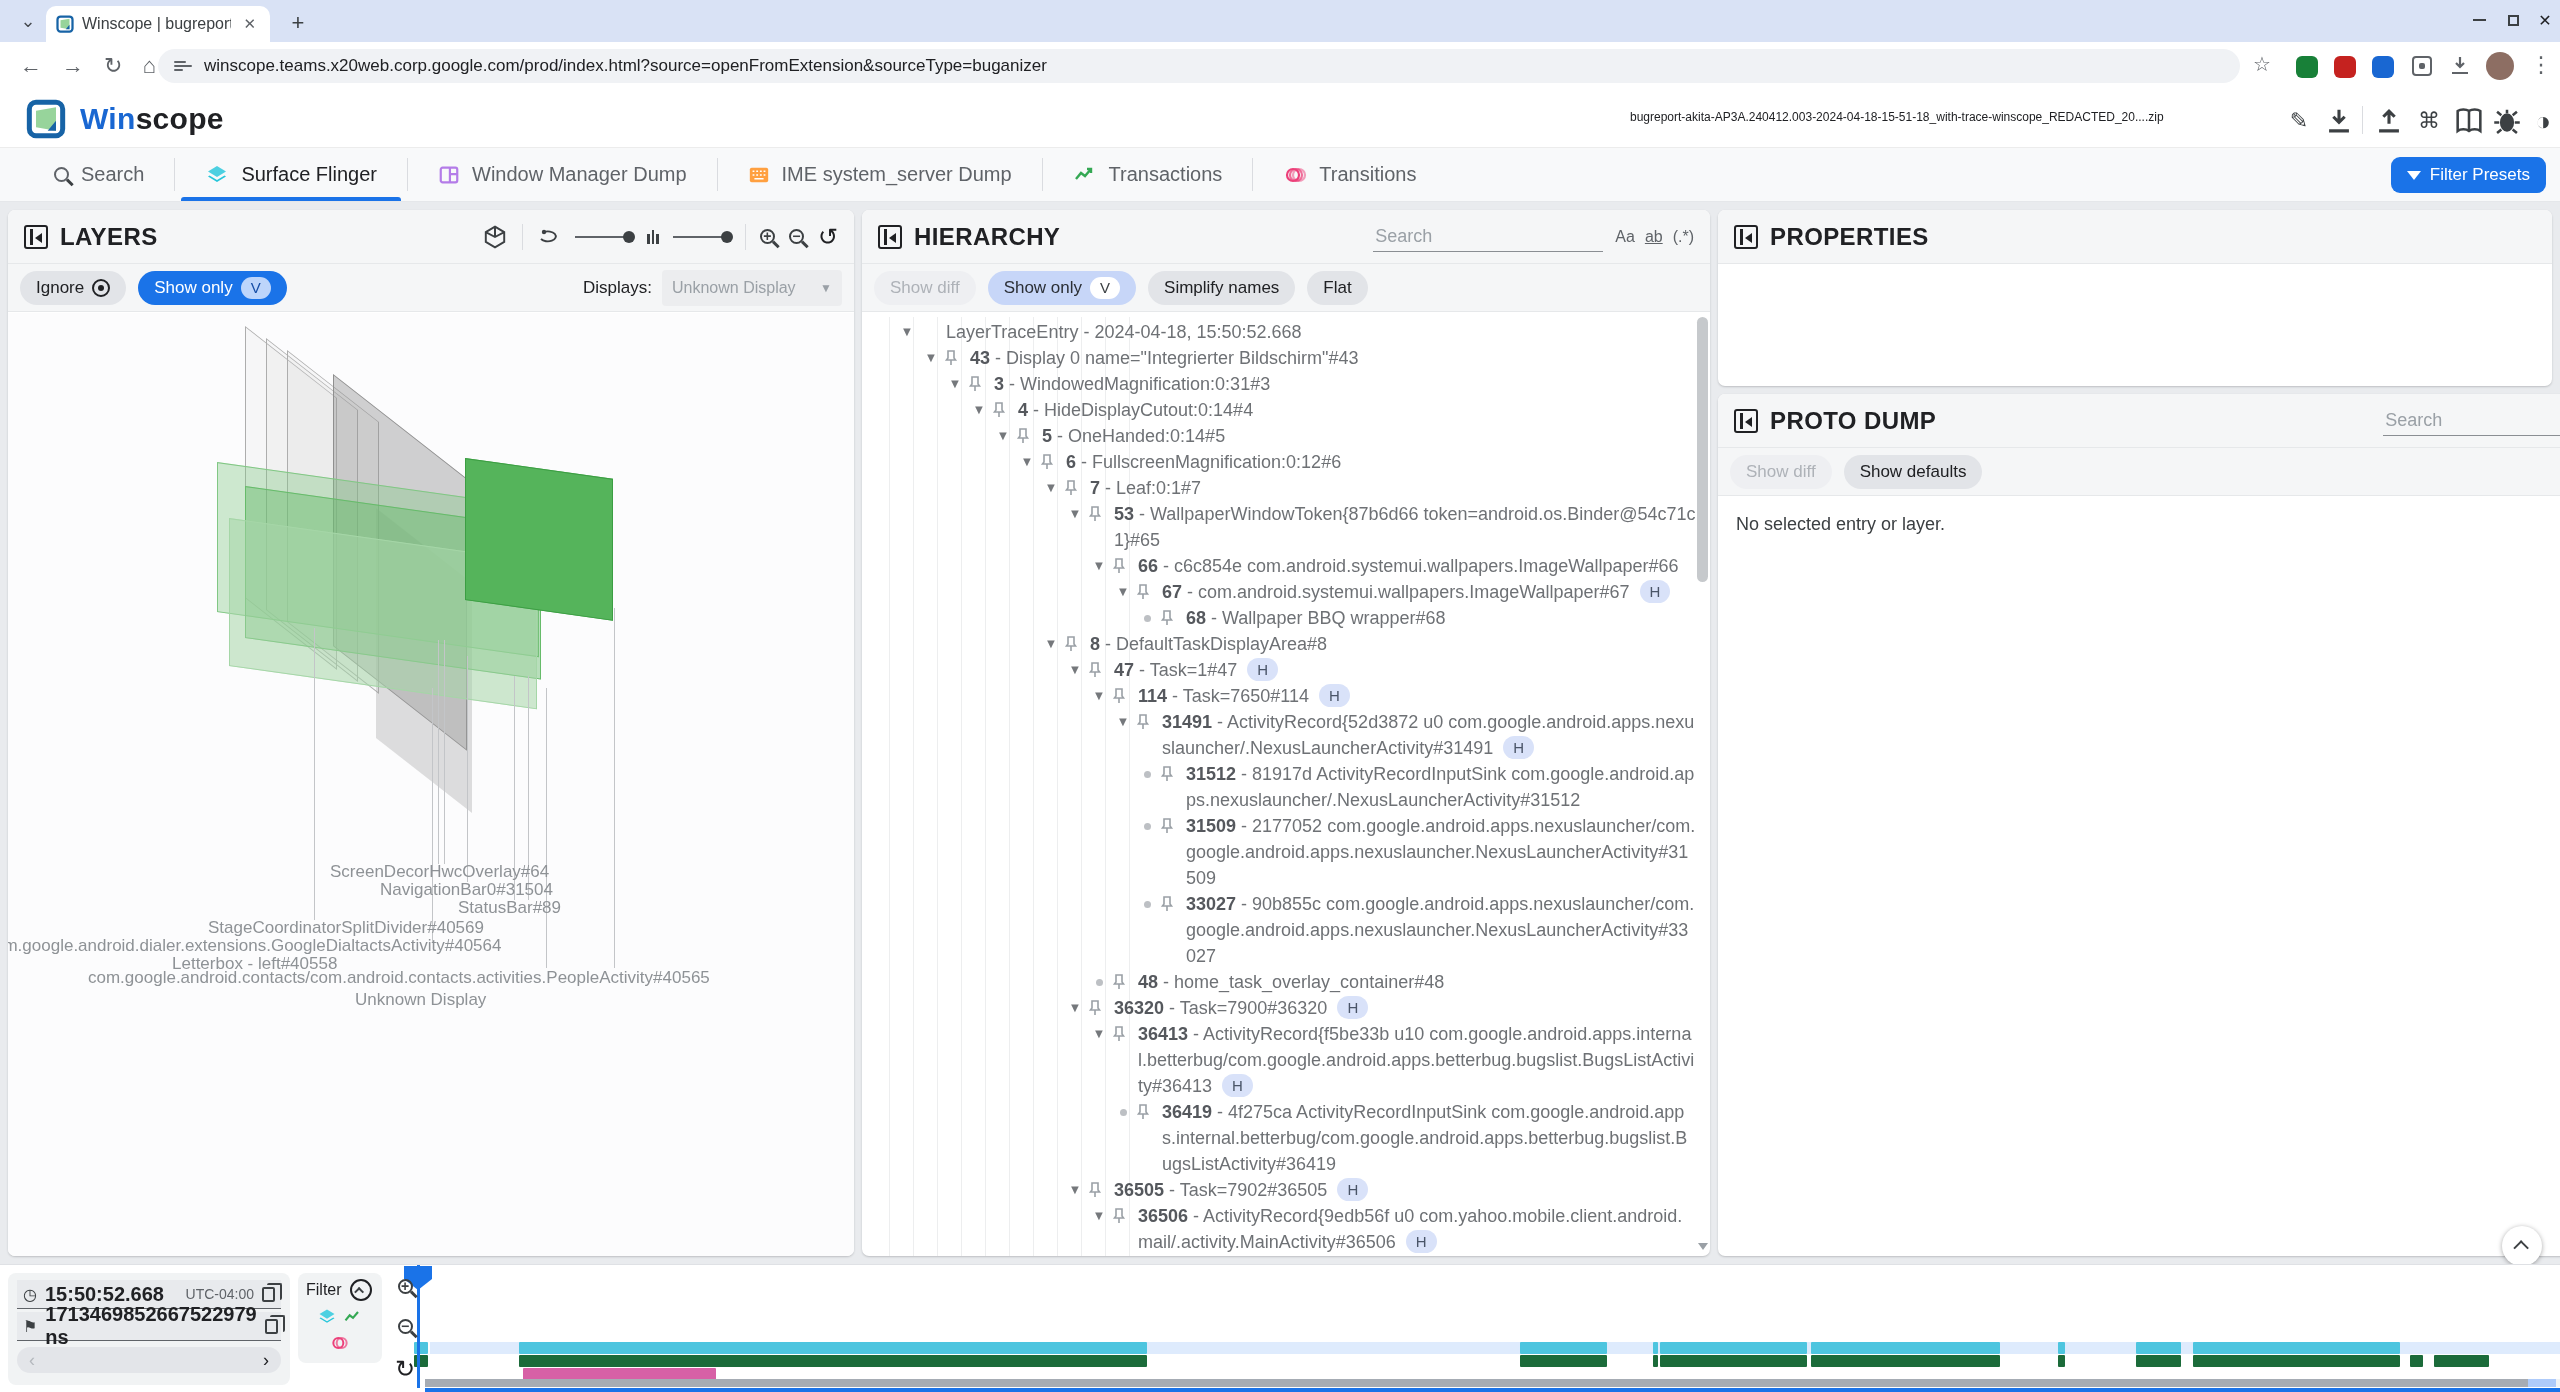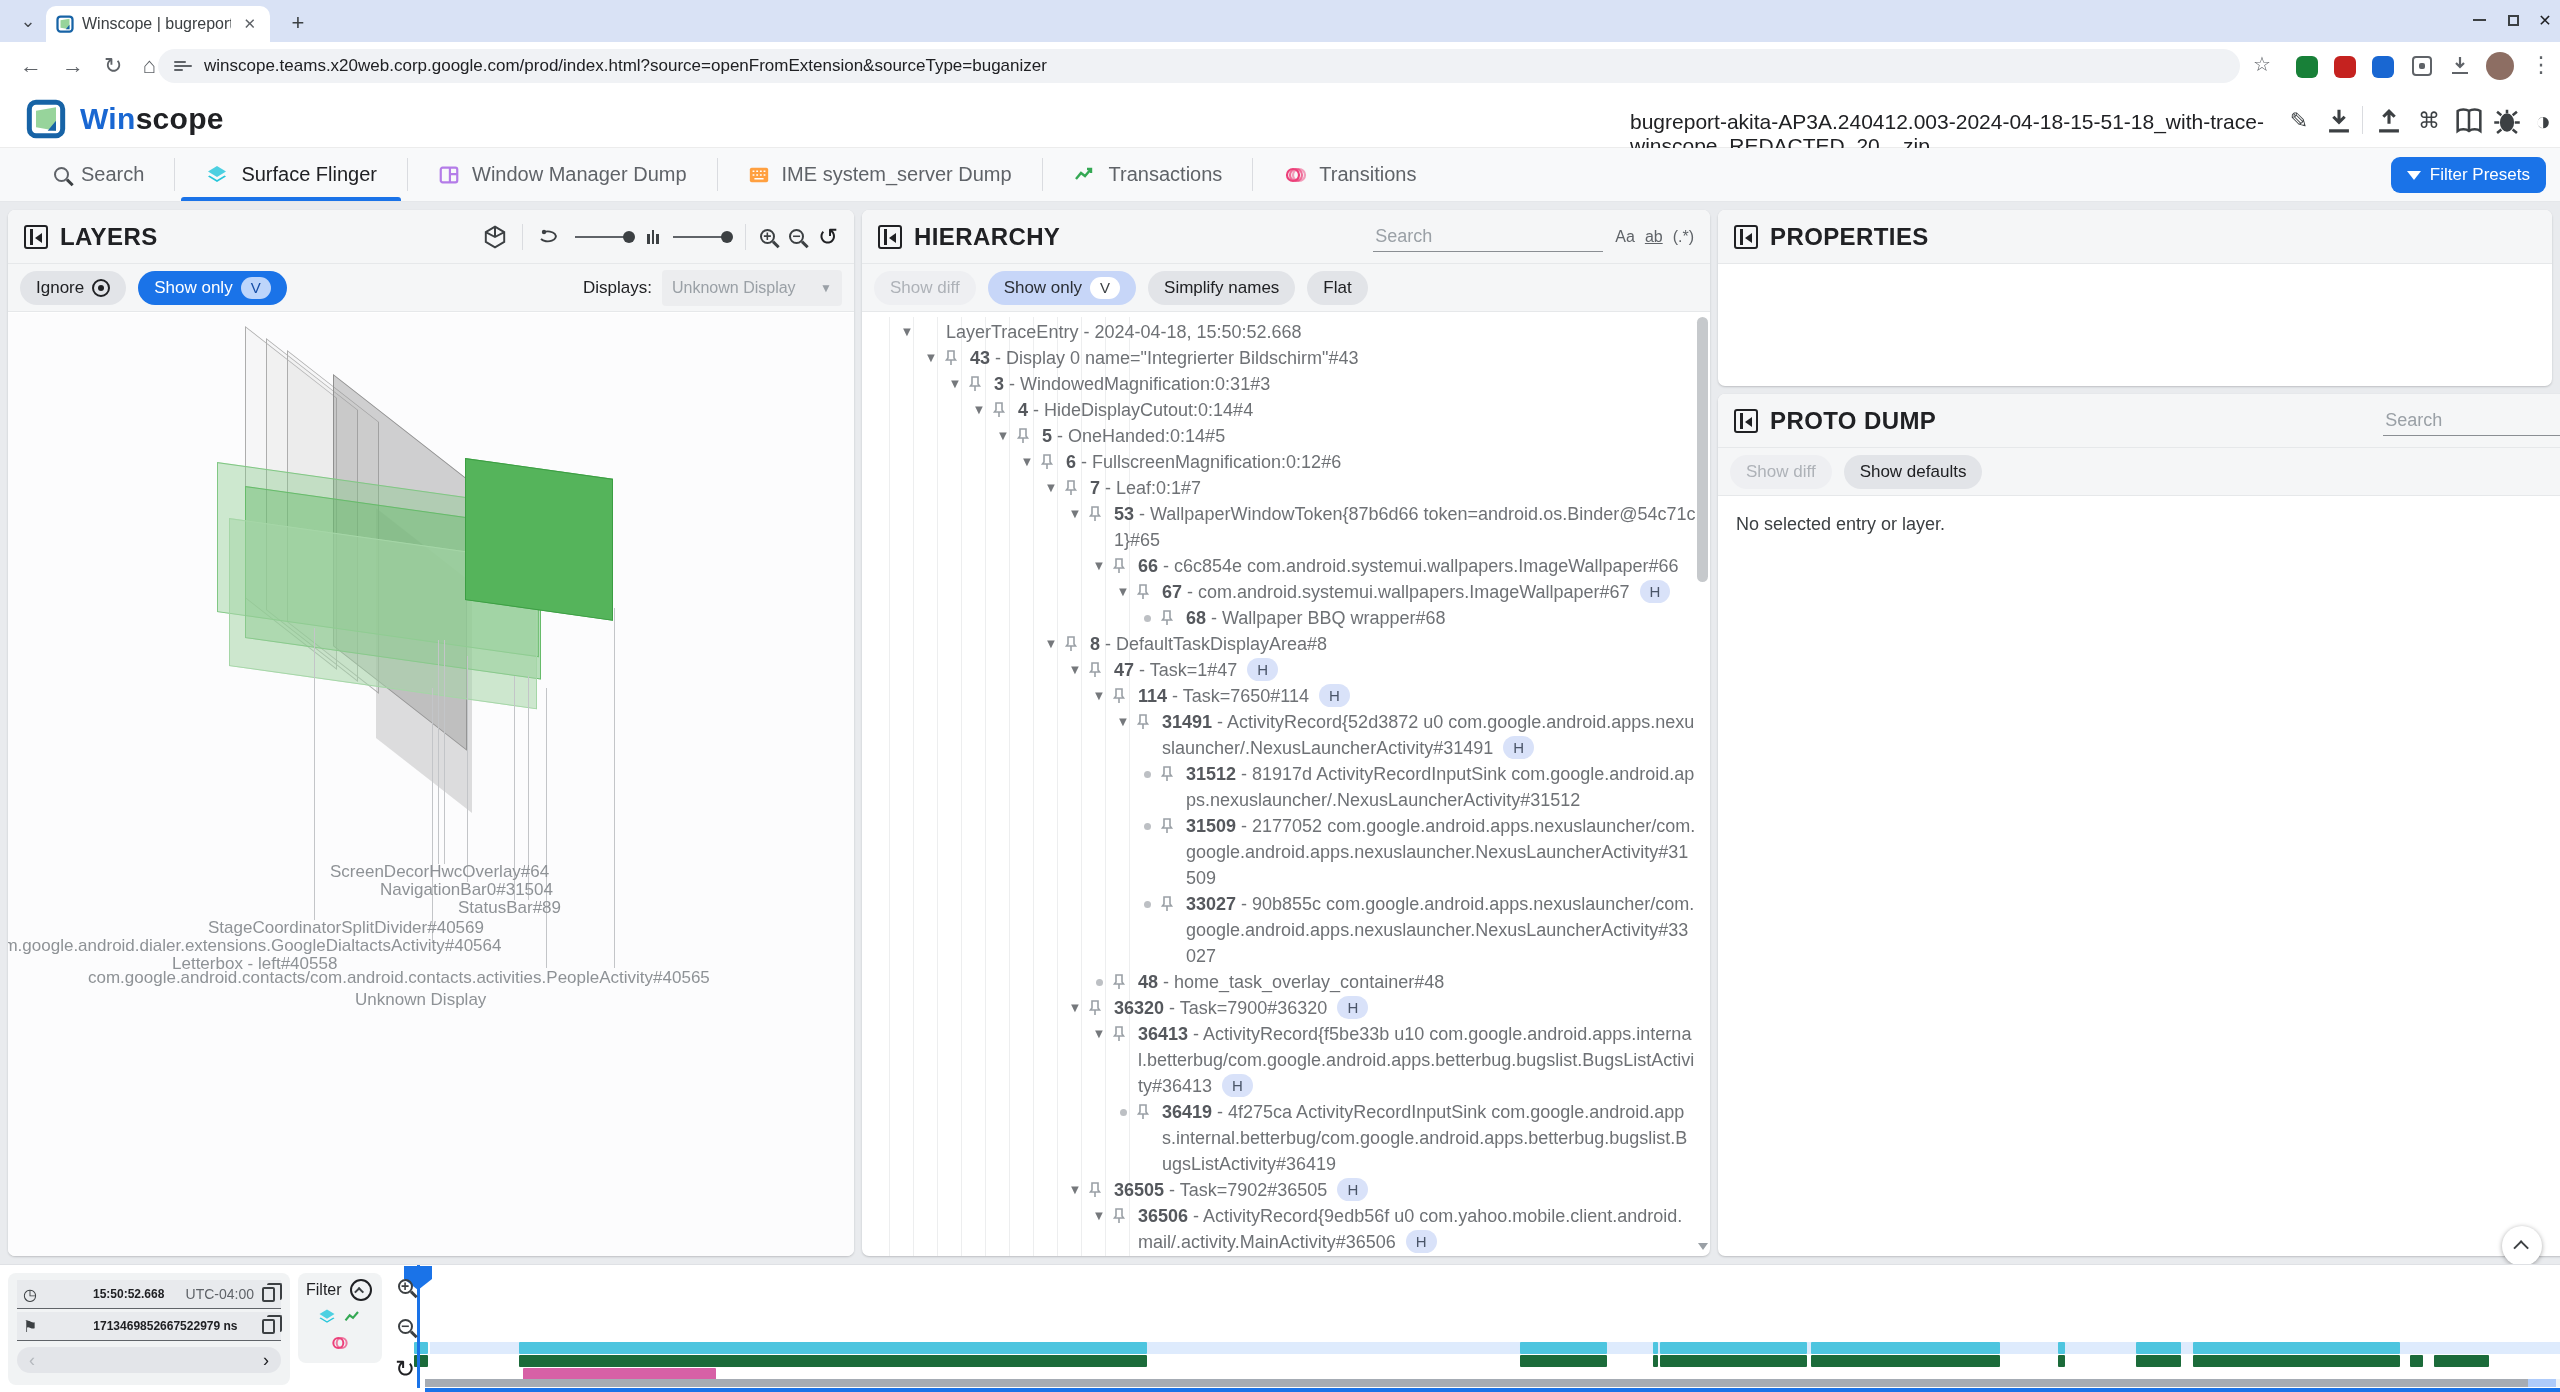--- a/index.html
+++ b/index.html
@@ -33,21 +33,21 @@
   #avatar { position:absolute; left:2486px; top:52px; width:28px; height:28px; border-radius:50%; background:#8D6E63; }
   .puzz { position:absolute; left:2412px; top:56px; width:20px; height:20px; border:2px solid #5F6368; border-radius:4px; }
   .puzz::after{ content:''; position:absolute; left:5px; top:5px; width:6px; height:6px; background:#5F6368; border-radius:2px;}
 
   
   #wshead { position:absolute; left:0; top:90px; width:2560px; height:58px; background:#fff;
     border-bottom:1px solid #ECECEC; display:flex; align-items:center; }
   #wslogo { margin-left:26px; }
   #wstitle { font-size:30px; font-weight:bold; margin-left:14px; letter-spacing:.3px; }
   #wstitle .blue { color:#1967D2; }
-  #filename { position:absolute; left:1630px; top:20px; font-size:21px; color:#202124; width:650px; }
+  #filename { position:absolute; left:1630px; top:20px; font-size:12px; color:#202124; width:650px; }
   .hic { position:absolute; top:14px; width:34px; height:34px; display:flex; align-items:center; justify-content:center;
     color:#3C4043; font-size:22px; }
   .vsep { position:absolute; top:16px; width:1px; height:28px; background:#DADCE0; }
 
   
   #navtabs { position:absolute; left:0; top:148px; width:2560px; height:54px; background:#F8F9FA;
     border-bottom:1px solid #E5E7EA; display:flex; align-items:stretch; }
   .wtab { display:flex; align-items:center; gap:12px; padding:0 30px; font-size:20px; color:#5F6368; position:relative; }
   .wtab.first { margin-left:24px; }
   .wtab.active { color:#202124; }
@@ -139,21 +139,21 @@
   #collapse-fab { position:absolute; left:2502px; top:1226px; width:40px; height:40px; border-radius:50%;
     background:#fff; box-shadow:0 1px 5px rgba(0,0,0,.35); display:flex; align-items:center; justify-content:center; }
   .chevup { width:11px; height:11px; border-top:2.5px solid #3C4043; border-left:2.5px solid #3C4043;
     transform:rotate(45deg) translateY(2px); }
 
   
   #timeline { position:absolute; left:0; top:1264px; width:2560px; height:128px; background:#fff; border-top:1px solid #DFE1E5; }
   #tl-card { position:absolute; left:8px; top:8px; width:282px; height:112px; background:#F1F3F4; border-radius:8px; padding:7px 9px; }
   .tl-row { height:29px; background:#E8EAED; border-bottom:1px solid #5F6368; display:flex; align-items:center;
     gap:8px; padding:0 6px; margin-bottom:3px; }
-  .tl-row .tm { font-size:12px; font-weight:bold;margin-left:48px; }
+  .tl-row .tm { font-size:20px; font-weight:bold; }
   .tl-row .tz { font-size:14px; color:#5F6368; margin-left:auto; }
   .tlic { font-size:16px; color:#3C4043; }
   .copyic { width:13px; height:15px; border:2px solid #3C4043; border-radius:2px; position:relative; flex:none; }
   .copyic::before { content:''; position:absolute; left:3px; top:-6px; width:13px; height:15px;
     border-top:2px solid #3C4043; border-right:2px solid #3C4043; border-radius:2px; }
   #tl-nav { height:26px; background:#E3E5E9; border-radius:13px; margin-top:6px; display:flex; align-items:center;
     justify-content:space-between; padding:0 12px; font-size:18px; }
   #tl-nav .prev { color:#B4B8BD; } #tl-nav .next { color:#202124; }
   #tl-filter { position:absolute; left:298px; top:8px; width:84px; height:90px; background:#F1F3F4; border-radius:8px; padding:6px 8px; }
   #tl-filter .frow { display:flex; align-items:center; gap:8px; font-size:16px; }

